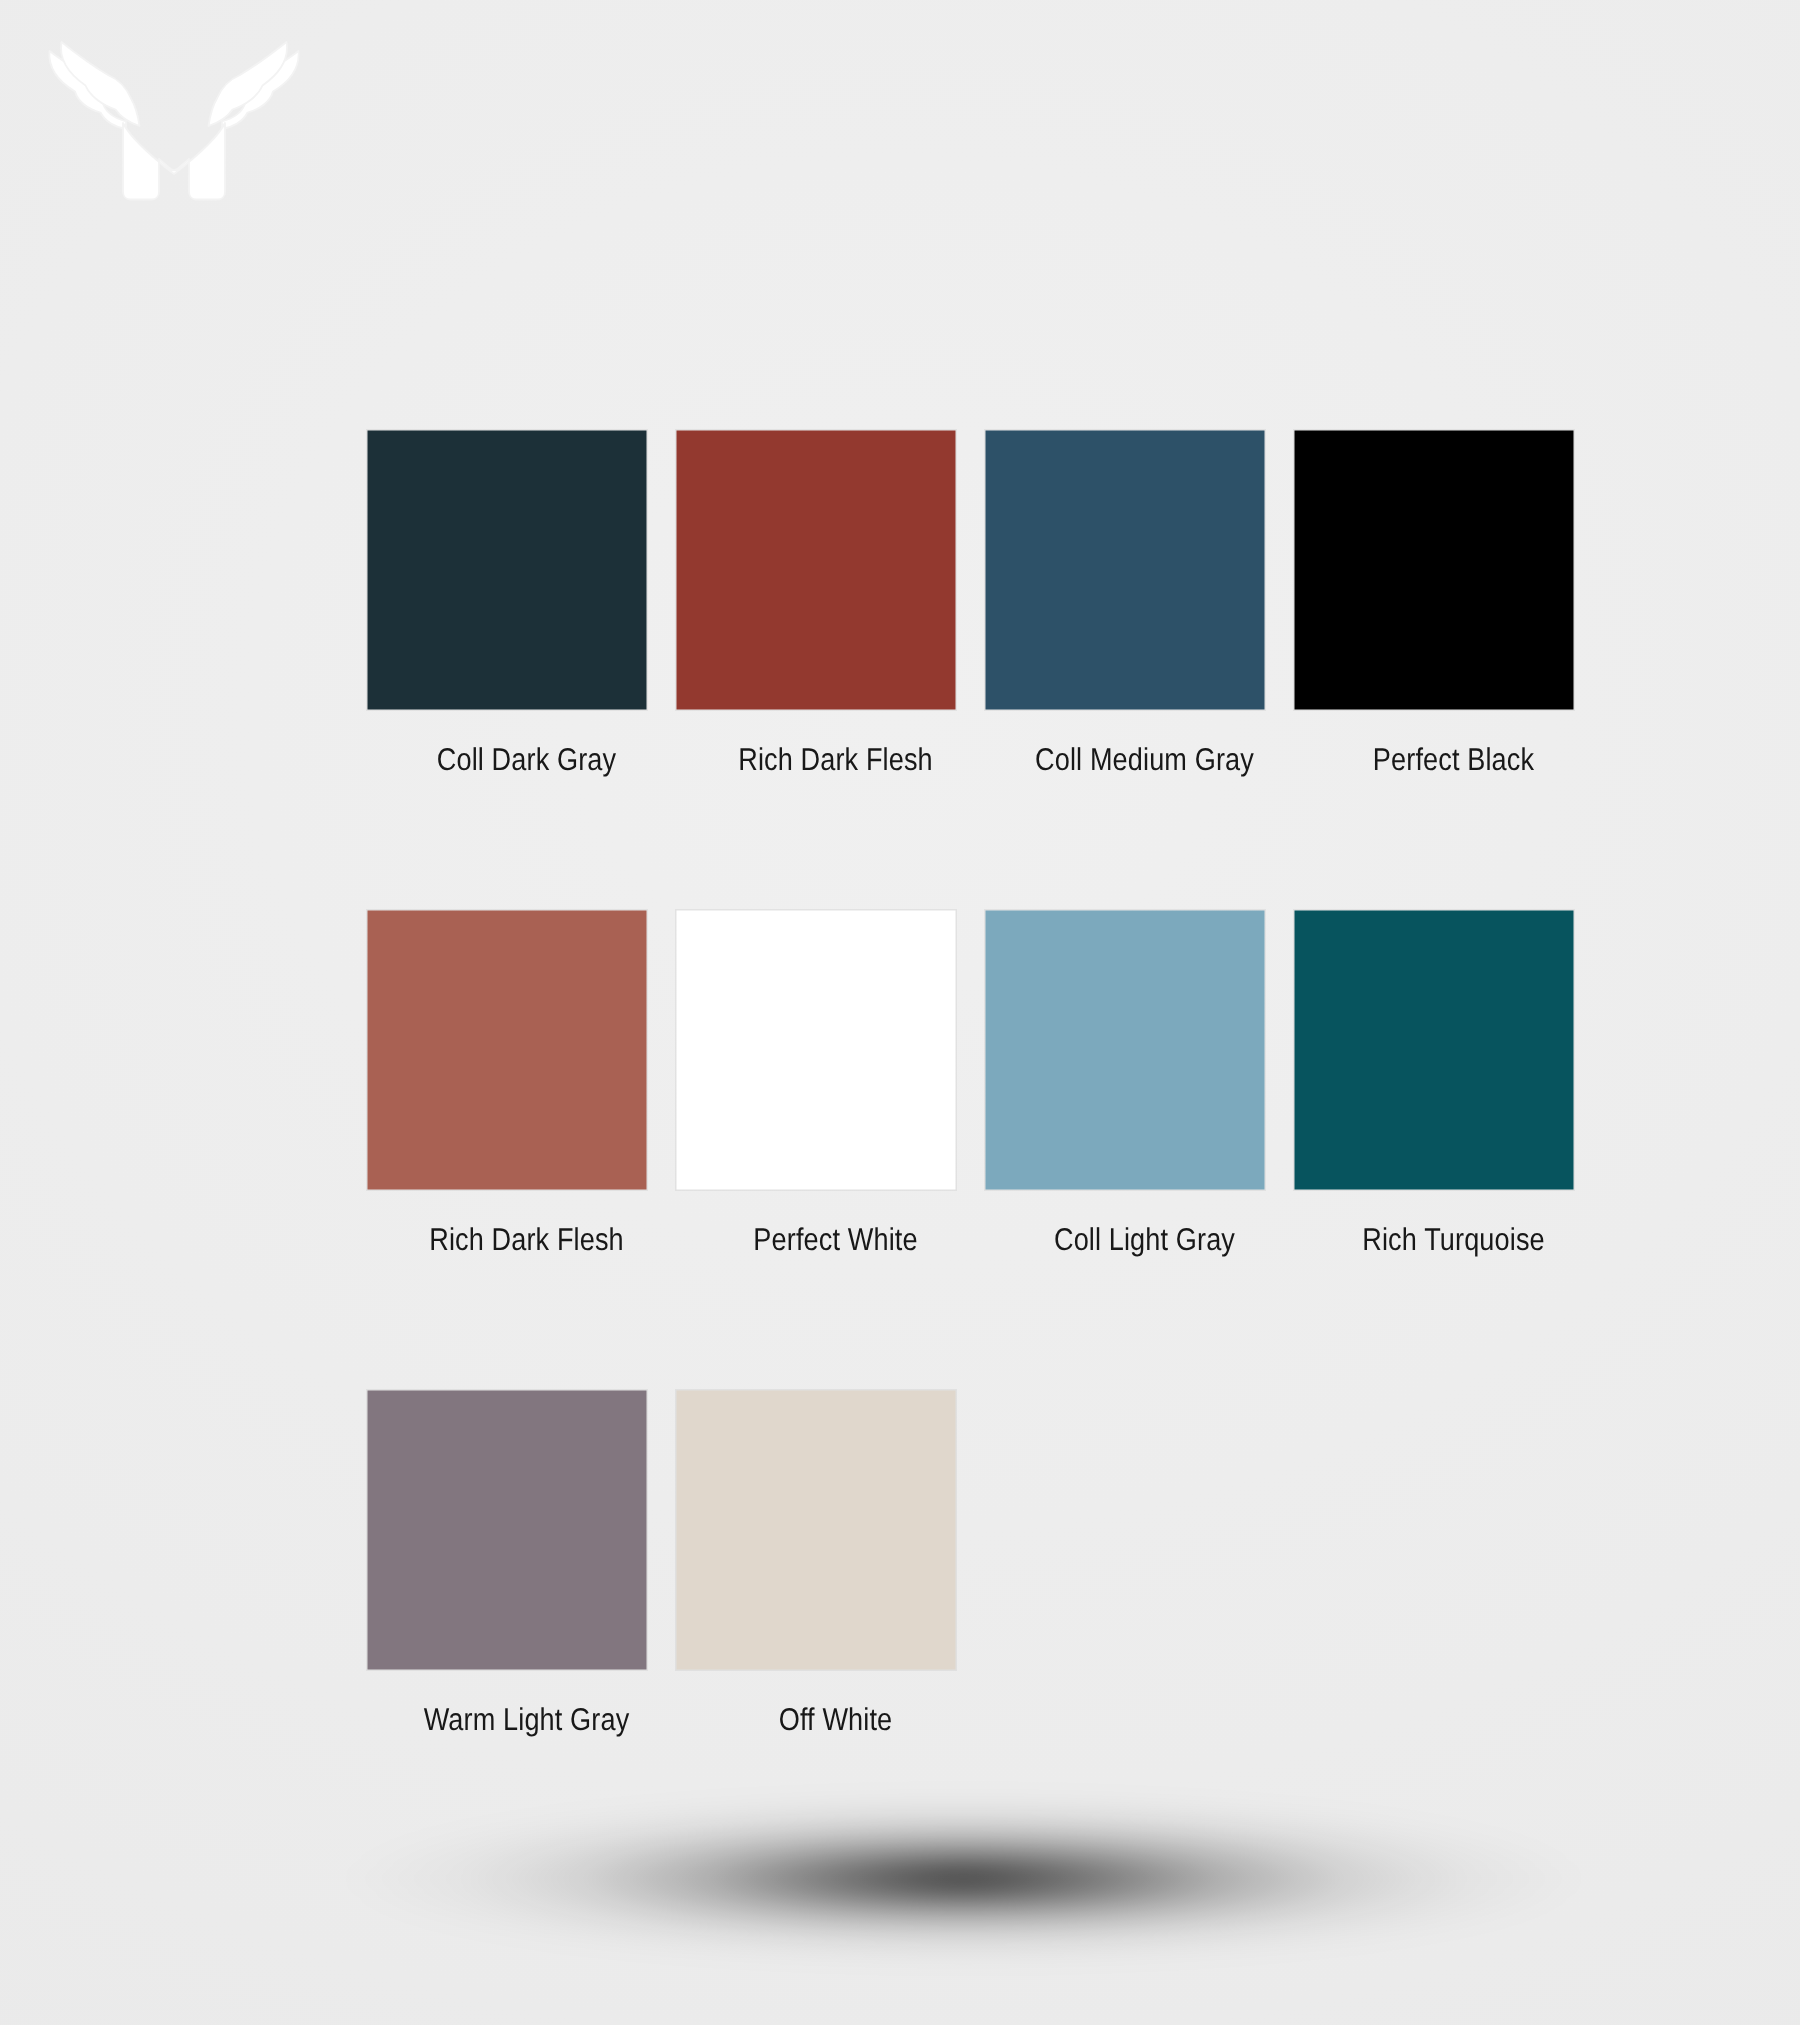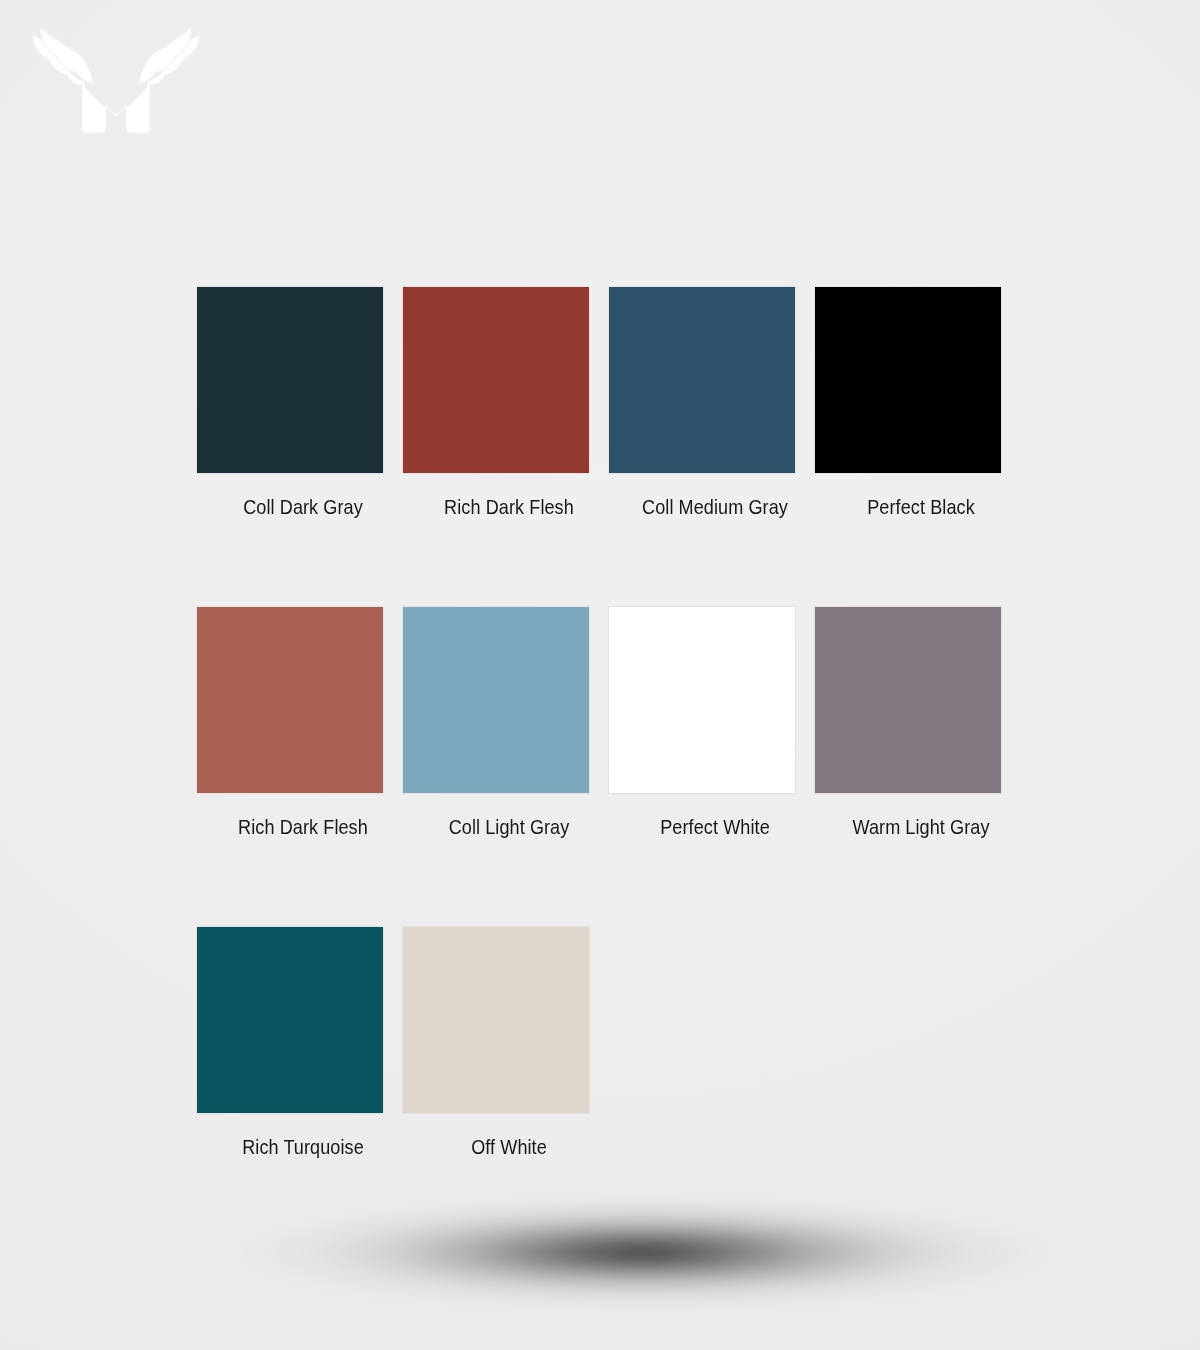--- a/index.html
+++ b/index.html
@@ -40,20 +40,21 @@
     top: 287px;
     width: 810px;
     display: grid;
     grid-template-columns: repeat(4, 186px);
     column-gap: 20px;
     row-gap: 88px;
   }
 
   .swatch-card {
     width: 212px;
+    margin-left: 48px;
   }
   .swatch-chip {
     width: 186px;
     height: 186px;
     box-shadow: 0 0 0 1px rgba(0,0,0,0.05);
   }
   .swatch-label {
     margin-top: 22px;
     text-align: center;
     font-family: "Liberation Sans", sans-serif;
@@ -135,37 +136,37 @@
       <div class="swatch-label">Perfect Black</div>
     </div>
 
 
     <div class="swatch-card">
       <div class="swatch-chip" style="background:#a96153"></div>
       <div class="swatch-label">Rich Dark Flesh</div>
     </div>
 
     <div class="swatch-card">
+      <div class="swatch-chip" style="background:#ffffff"></div>
+      <div class="swatch-label">Perfect White</div>
+    </div>
+
+    <div class="swatch-card">
       <div class="swatch-chip" style="background:#7ca9bd"></div>
       <div class="swatch-label">Coll Light Gray</div>
     </div>
 
     <div class="swatch-card">
-      <div class="swatch-chip" style="background:#ffffff"></div>
-      <div class="swatch-label">Perfect White</div>
+      <div class="swatch-chip" style="background:#07545e"></div>
+      <div class="swatch-label">Rich Turquoise</div>
     </div>
 
     <div class="swatch-card">
       <div class="swatch-chip" style="background:#82767f"></div>
       <div class="swatch-label">Warm Light Gray</div>
-    </div>
-
-    <div class="swatch-card">
-      <div class="swatch-chip" style="background:#07545e"></div>
-      <div class="swatch-label">Rich Turquoise</div>
     </div>
 
     <div class="swatch-card">
       <div class="swatch-chip" style="background:#e0d7cc"></div>
       <div class="swatch-label">Off White</div>
     </div>
 
   </div>
 
   <div id="ground-shadow"></div>

